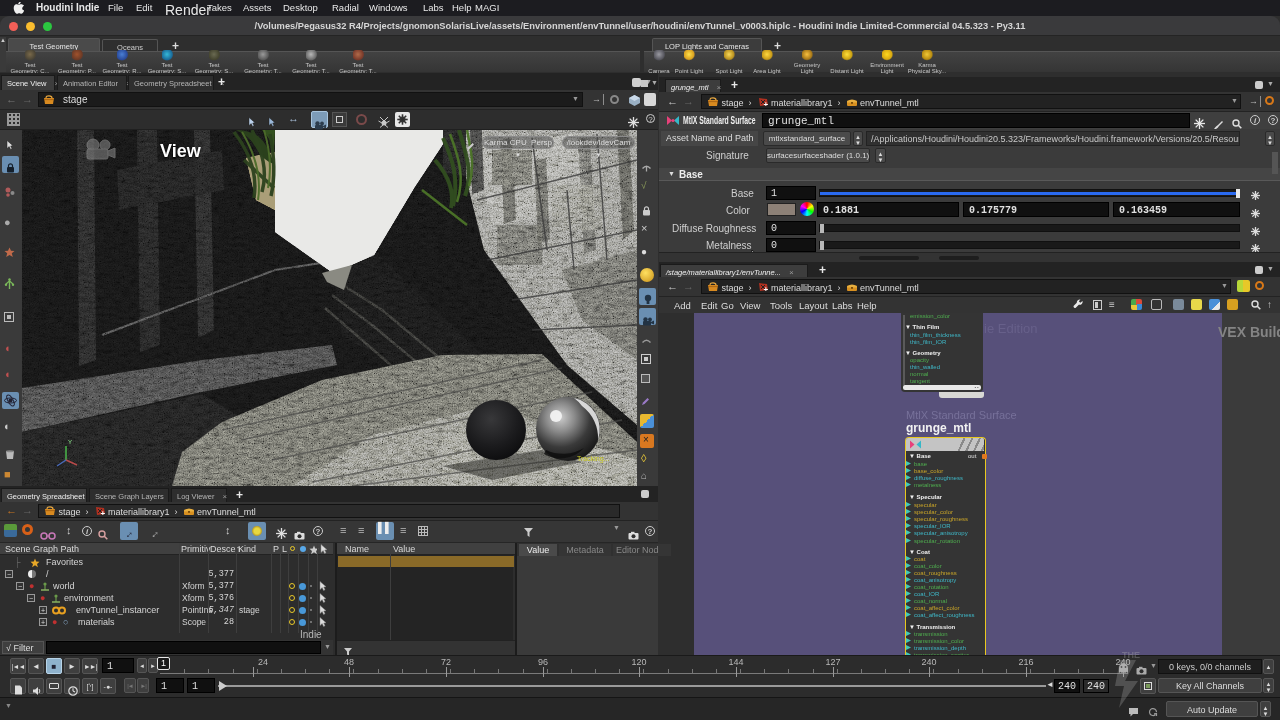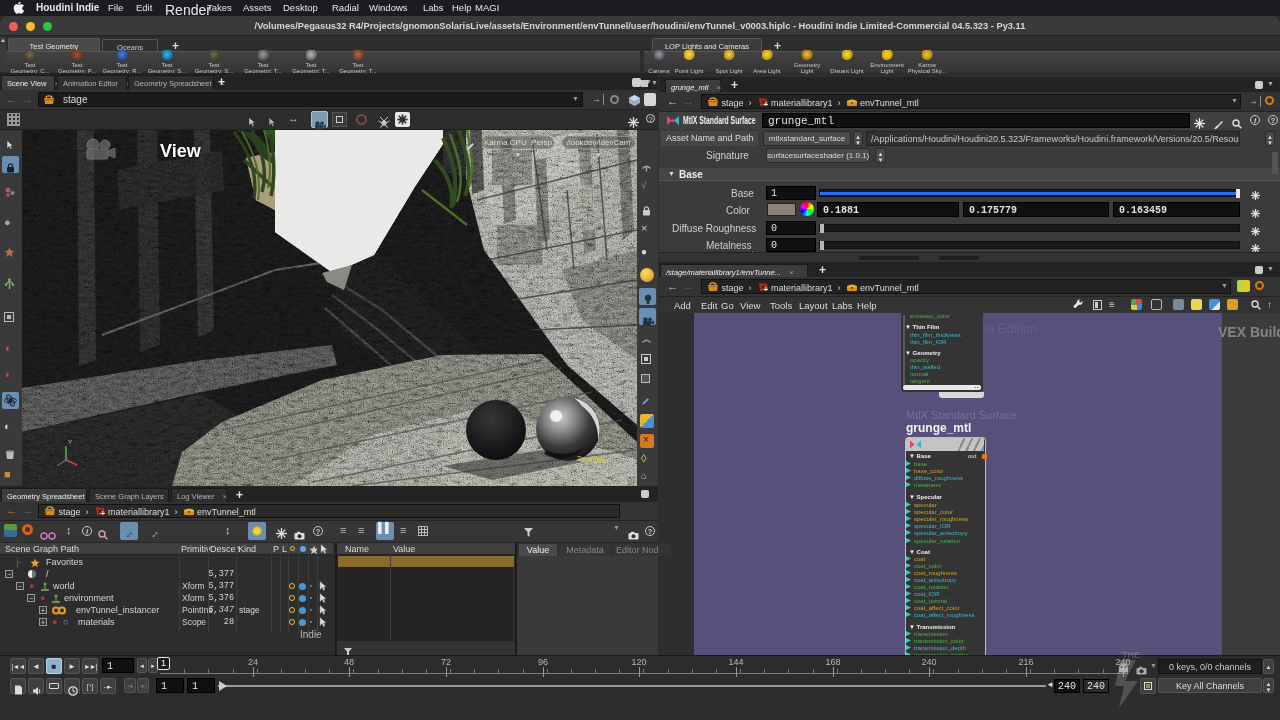--- a/index.html
+++ b/index.html
@@ -672,20 +672,25 @@
       <div class="abs" style="left:208px; top:0; width:1px; height:90px; background:#3e3e3e;"></div>
       <div class="abs" style="left:236px; top:0; width:1px; height:90px; background:#3e3e3e;"></div>
       <div class="abs" style="left:271px; top:0; width:1px; height:90px; background:#3e3e3e;"></div>
       <div class="abs" style="left:280px; top:0; width:1px; height:90px; background:#3e3e3e;"></div>
       <div class="abs" style="left:288px; top:0; width:1px; height:90px; background:#3e3e3e;"></div>
       <div class="abs" style="left:298px; top:0; width:1px; height:90px; background:#3e3e3e;"></div>
       <div class="abs" style="left:308px; top:0; width:1px; height:90px; background:#3e3e3e;"></div>
       <div class="abs" style="left:317px; top:0; width:1px; height:90px; background:#3e3e3e;"></div>
     </div>
 
+    <div class="abs" style="left:0; top:119px; width:333px; height:15px; background:#333;">
+      <div class="abs" style="left:2px; top:1px; width:42px; height:13px; background:#3f3f3f; border:1px solid #555; color:#ddd; font-size:9px; padding:1px 0 0 3px;">√ Filter</div>
+      <div class="field" style="left:46px; top:1px; width:275px; height:13px;"></div>
+      <span class="abs" style="left:324px; top:3px; color:#999; font-size:7px;">▼</span>
+    </div>
 
     <div class="abs" style="left:335px; top:22px; width:178px; height:112px; background:#242424; border-left:2px solid #1c1c1c;">
       <div class="abs" style="left:0; top:0; width:178px; height:12px; background:#404040; border-bottom:1px solid #222; color:#d8d8d8; font-size:9px;">
         <span class="abs" style="left:8px; top:1px;">Name</span>
         <span class="abs" style="left:56px; top:1px;">Value</span>
       </div>
       <div class="abs" style="left:1px; top:13px; width:176px; height:11px; background:#8a6a28;"></div>
       <div class="abs" style="left:53px; top:0; width:1px; height:97px; background:#3e3e3e;"></div>
       <div class="abs" style="left:0; top:97px; width:178px; height:15px; background:#333; border-top:1px solid #222;">
         <span class="abs" style="left:6px; top:2px;"><svg width="10" height="10">
@@ -1014,33 +1019,33 @@
     <div class="tbtn" style="left:64px; top:2px; width:16px; height:16px; font-size:8px; text-align:center; padding-top:3px;">►</div>
     <div class="tbtn" style="left:82px; top:2px; width:16px; height:16px; font-size:7px; text-align:center; padding-top:4px; letter-spacing:-1px;">►►|</div>
     <div class="field mono" style="left:102px; top:2px; width:32px; height:15px; font-size:10px; padding:2px 0 0 4px;">1</div>
     <div class="tbtn" style="left:137px; top:2px; width:10px; height:15px; font-size:6px; text-align:center; padding-top:4px;">◄</div>
     <div class="tbtn" style="left:148px; top:2px; width:10px; height:15px; font-size:6px; text-align:center; padding-top:4px;">►</div>
 
     <div class="abs" style="left:157px; top:1px; width:13px; height:13px; background:#1a1a1a; border:1.5px solid #e8e8e8; border-radius:2px; color:#fff; font-size:9px; text-align:center;">1</div>
 
     <div class="abs" style="left:160px; top:17px; width:968px; height:1px; background:#7a7a7a;"></div>
     <div id="ticks">
-        <div class="abs" style="left:238px; top:1px; width:30px; text-align:center; color:#b8b8b8; font-size:9px;">24</div>
+        <div class="abs" style="left:238px; top:1px; width:30px; text-align:right; color:#b8b8b8; font-size:9px;">24</div>
         <div class="abs" style="left:253px; top:11px; width:1px; height:10px; background:#999;"></div>
         <div class="abs" style="left:334px; top:1px; width:30px; text-align:center; color:#b8b8b8; font-size:9px;">48</div>
         <div class="abs" style="left:349px; top:11px; width:1px; height:10px; background:#999;"></div>
         <div class="abs" style="left:431px; top:1px; width:30px; text-align:center; color:#b8b8b8; font-size:9px;">72</div>
         <div class="abs" style="left:446px; top:11px; width:1px; height:10px; background:#999;"></div>
         <div class="abs" style="left:528px; top:1px; width:30px; text-align:center; color:#b8b8b8; font-size:9px;">96</div>
         <div class="abs" style="left:543px; top:11px; width:1px; height:10px; background:#999;"></div>
         <div class="abs" style="left:624px; top:1px; width:30px; text-align:center; color:#b8b8b8; font-size:9px;">120</div>
         <div class="abs" style="left:639px; top:11px; width:1px; height:10px; background:#999;"></div>
         <div class="abs" style="left:721px; top:1px; width:30px; text-align:center; color:#b8b8b8; font-size:9px;">144</div>
         <div class="abs" style="left:736px; top:11px; width:1px; height:10px; background:#999;"></div>
-        <div class="abs" style="left:818px; top:1px; width:30px; text-align:center; color:#b8b8b8; font-size:9px;">168</div>
+        <div class="abs" style="left:818px; top:1px; width:30px; text-align:center; color:#b8b8b8; font-size:9px;">127</div>
         <div class="abs" style="left:833px; top:11px; width:1px; height:10px; background:#999;"></div>
         <div class="abs" style="left:914px; top:1px; width:30px; text-align:center; color:#b8b8b8; font-size:9px;">240</div>
         <div class="abs" style="left:929px; top:11px; width:1px; height:10px; background:#999;"></div>
         <div class="abs" style="left:1011px; top:1px; width:30px; text-align:center; color:#b8b8b8; font-size:9px;">216</div>
         <div class="abs" style="left:1026px; top:11px; width:1px; height:10px; background:#999;"></div>
         <div class="abs" style="left:1108px; top:1px; width:30px; text-align:center; color:#b8b8b8; font-size:9px;">240</div>
         <div class="abs" style="left:1123px; top:11px; width:1px; height:10px; background:#999;"></div>
         <div class="abs" style="left:184px; top:13px; width:1px; height:5px; background:#777;"></div>
         <div class="abs" style="left:208px; top:13px; width:1px; height:5px; background:#777;"></div>
         <div class="abs" style="left:233px; top:13px; width:1px; height:5px; background:#777;"></div>
@@ -1129,20 +1134,31 @@
     <span class="abs" style="left:1150px; top:6px; color:#999; font-size:7px;">▼</span>
     <div class="abs" style="left:1158px; top:3px; width:104px; height:15px; background:#1e1e1e; border:1px solid #111; color:#ccc; font-size:9px; text-align:center; padding-top:2px;">0 keys, 0/0 channels</div>
     <div class="tbtn" style="left:1263px; top:3px; width:11px; height:15px; font-size:6px; text-align:center; padding-top:4px;">▲</div>
     <div class="tbtn" style="left:1140px; top:22px; width:16px; height:16px;">
         <span style="position:absolute;left:3px;top:3px;width:8px;height:8px;border:1px solid #ddd;"></span>
         <span style="position:absolute;left:5px;top:5px;width:4px;height:4px;background:#7a9a5a;"></span>
       </div>
     <div class="abs" style="left:1158px; top:22px; width:104px; height:15px; background:#3f3f3f; border:1px solid #555; border-radius:2px; color:#ddd; font-size:9px; text-align:center; padding-top:2px;">Key All Channels</div>
     <div class="tbtn" style="left:1263px; top:22px; width:11px; height:15px; font-size:6px; text-align:center; padding-top:2px;">▲<br>▼</div>
   </div>
+  <div class="abs" id="bottombar">
+    <span class="abs" style="left:5px; top:4px; color:#888; font-size:7px;">▼</span>
+    <span class="abs" style="left:1128px; top:5px;"><svg width="11" height="10">
+          <path d="M1,1 h9 v6 h-5 l-2.5,2.5 v-2.5 h-1.5 Z" fill="#bbb"></path>
+        </svg></span>
+    <span class="abs" style="left:1148px; top:5px;"><svg width="10" height="10">
+          <path d="M8.5,5 a3.5,3.5 0 1 0 -1,2.5 M8.5,9 L8.5,6.5 L6,6.8" fill="none" stroke="#999" stroke-width="1.2"></path>
+        </svg></span>
+    <div class="abs" style="left:1166px; top:3px; width:92px; height:16px; background:#3f3f3f; border:1px solid #555; border-radius:2px; color:#ddd; font-size:9px; text-align:center; padding-top:3px;">Auto Update</div>
+    <div class="tbtn" style="left:1260px; top:3px; width:11px; height:16px; font-size:6px; text-align:center; padding-top:3px;">▲<br>▼</div>
+  </div>
 
   <div class="abs" style="left:1108px; top:650px; width:172px; height:70px; overflow:hidden; pointer-events:none; z-index:50;">
     <div style="position:absolute; left:14px; top:0px; color:rgba(190,190,190,0.30); font-size:9px; font-weight:bold;">THE</div>
     <svg style="position:absolute; left:4px; top:6px;" width="28" height="56">
         <path d="M8,4 L24,4 L13,25 L26,25 L7,52 L12,30 L3,30 Z" fill="rgba(190,190,190,0.26)"></path>
       </svg>
   </div>
 
 </div>
 

